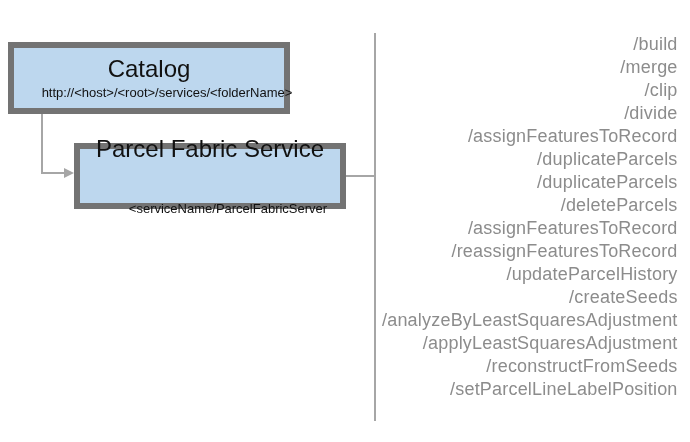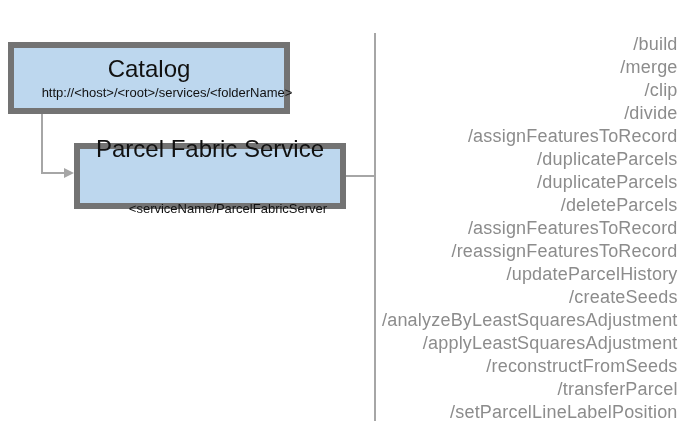--- a/index.html
+++ b/index.html
@@ -140,17 +140,16 @@
       <li>/duplicateParcels</li>
       <li>/duplicateParcels</li>
       <li>/deleteParcels</li>
       <li>/assignFeaturesToRecord</li>
       <li>/reassignFeaturesToRecord</li>
       <li>/updateParcelHistory</li>
       <li>/createSeeds</li>
       <li>/analyzeByLeastSquaresAdjustment</li>
       <li>/applyLeastSquaresAdjustment</li>
       <li>/reconstructFromSeeds</li>
-      <li>/transferParcel</li>
       <li>/setParcelLineLabelPosition</li>
     </ul>
 
 </div>
 
 </body></html>

